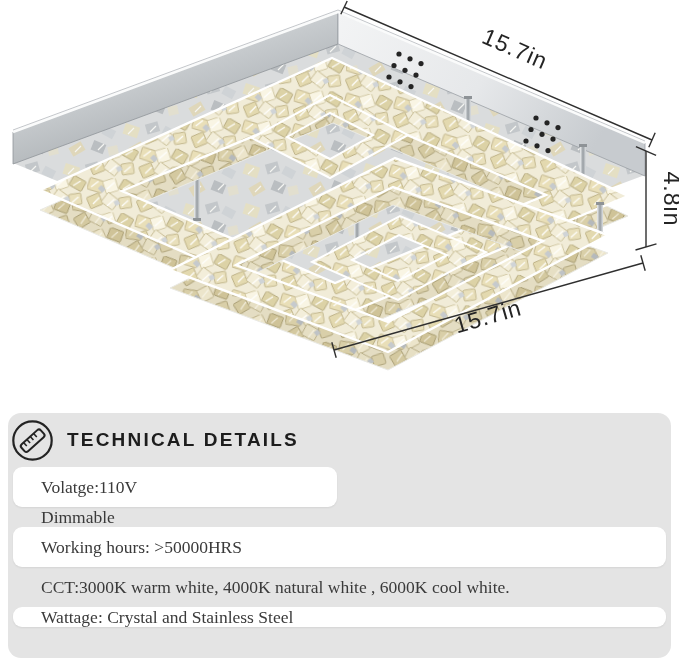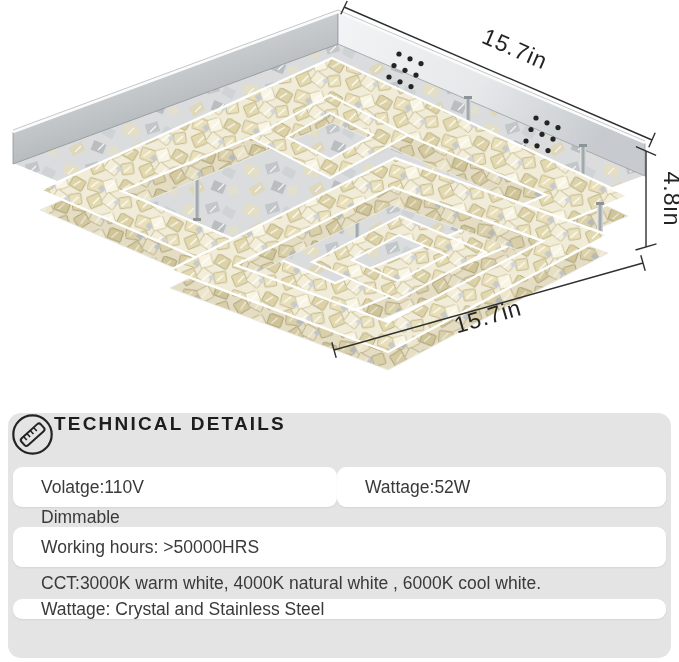--- a/index.html
+++ b/index.html
@@ -8,36 +8,36 @@
     font-family:"Liberation Sans", sans-serif;overflow:hidden;
   }
   
   .photo{position:absolute;left:0;top:0;width:679px;height:405px;}
   .dim{font:23px "Liberation Sans", sans-serif;fill:#242424;letter-spacing:1px;}
   
   .panel{
     position:absolute;left:8px;top:413px;width:663px;height:245px;
     background:#e4e4e4;border-radius:13px;box-sizing:border-box;
   }
-  .panel-header{height:54px;display:flex;padding-left:3px;}
+  .panel-header{height:54px;display:flex;align-items:center;gap:13px;padding-left:3px;}
   .ruler-badge{width:43px;height:43px;flex:0 0 auto;}
   .panel-title{
     margin:0;font-size:19px;font-weight:700;letter-spacing:2.2px;color:#1d1d1d;
   }
   .spec-grid{padding:0 5px;display:flex;flex-direction:column;}
-  .row{display:flex;}
+  .row{display:flex;gap:8px;font-family:Liberation Serif, serif;}
   .cell{
     box-sizing:border-box;display:flex;align-items:center;
     font-size:17.5px;color:#3a3a3a;padding-left:28px;
   }
   .card{background:#ffffff;border-radius:9px;box-shadow:0 1px 2px rgba(0,0,0,0.07);}
   .col-l{width:324px;}
   .col-r{flex:1;}
   .col-full{width:100%;}
-  .h40{height:40px;} .h38{height:20px;} .h28{height:32px;}
+  .h40{height:40px;} .h38{height:20px;} .h28{height:40px;}
 </style>
 </head>
 <body>
 
 <div class="photo">
 <svg width="679" height="405" viewBox="0 0 679 405" xmlns="http://www.w3.org/2000/svg">
   <defs>
     <linearGradient id="gL" x1="0" y1="0" x2="0.7" y2="1">
       <stop offset="0" stop-color="#f4f6f7"></stop>
           <stop offset="0.5" stop-color="#c6cacd"></stop>
@@ -193,21 +193,20 @@
         <line x1="22.5" y1="17" x2="22.5" y2="21.8" stroke="#232323" stroke-width="1.6"></line>
         <line x1="27" y1="17" x2="27" y2="21.8" stroke="#232323" stroke-width="1.6"></line>
       </g>
     </svg>
     <h2 class="panel-title">TECHNICAL DETAILS</h2>
   </div>
 
   <div class="spec-grid">
     <div class="row h40">
       <div class="cell card col-l">Volatge:110V</div>
-      <div class="cell card col-r">Wattage:52W</div>
     </div>
     <div class="row h38">
       <div class="cell col-l">Dimmable</div>
     </div>
     <div class="row h40">
       <div class="cell card col-r">Working hours: &gt;50000HRS</div>
     </div>
     <div class="row h28">
       <div class="cell col-full">CCT:3000K warm white, 4000K natural white , 6000K cool white.</div>
     </div>

